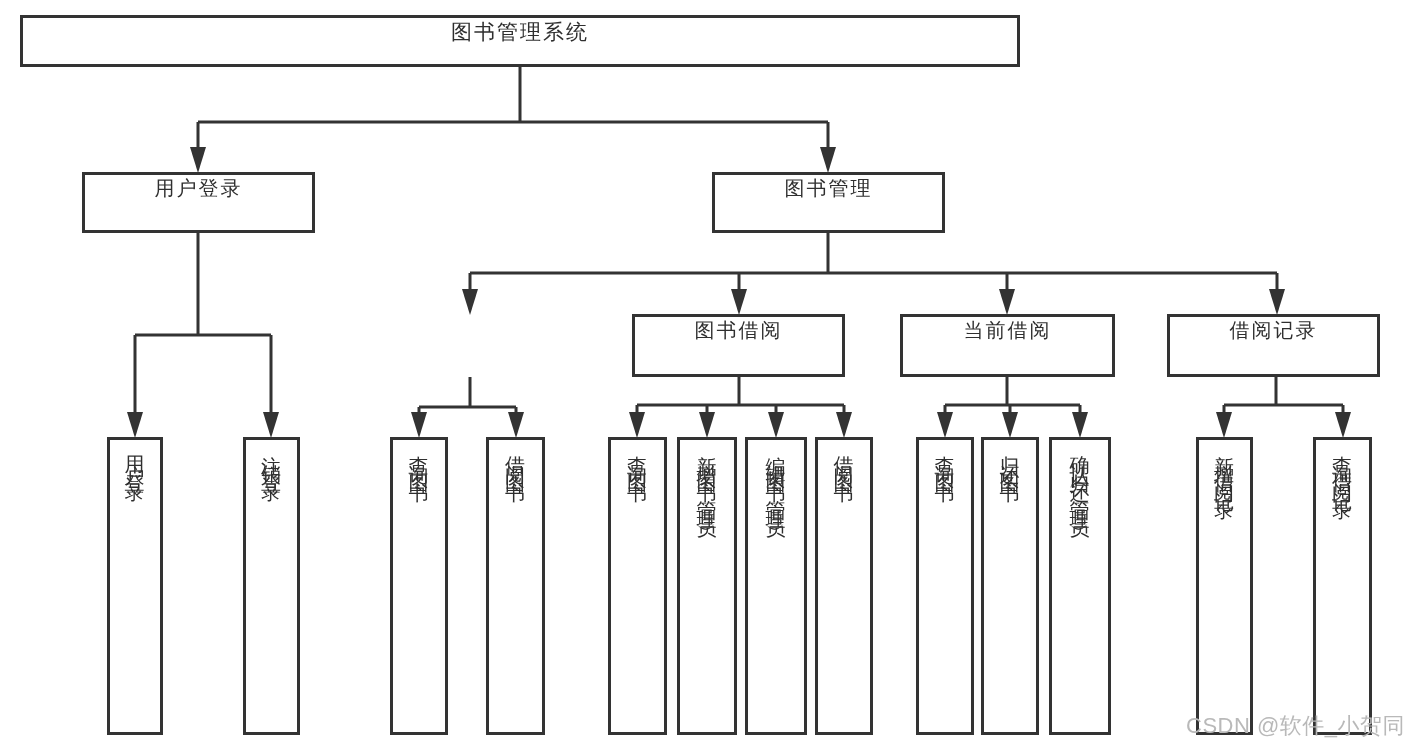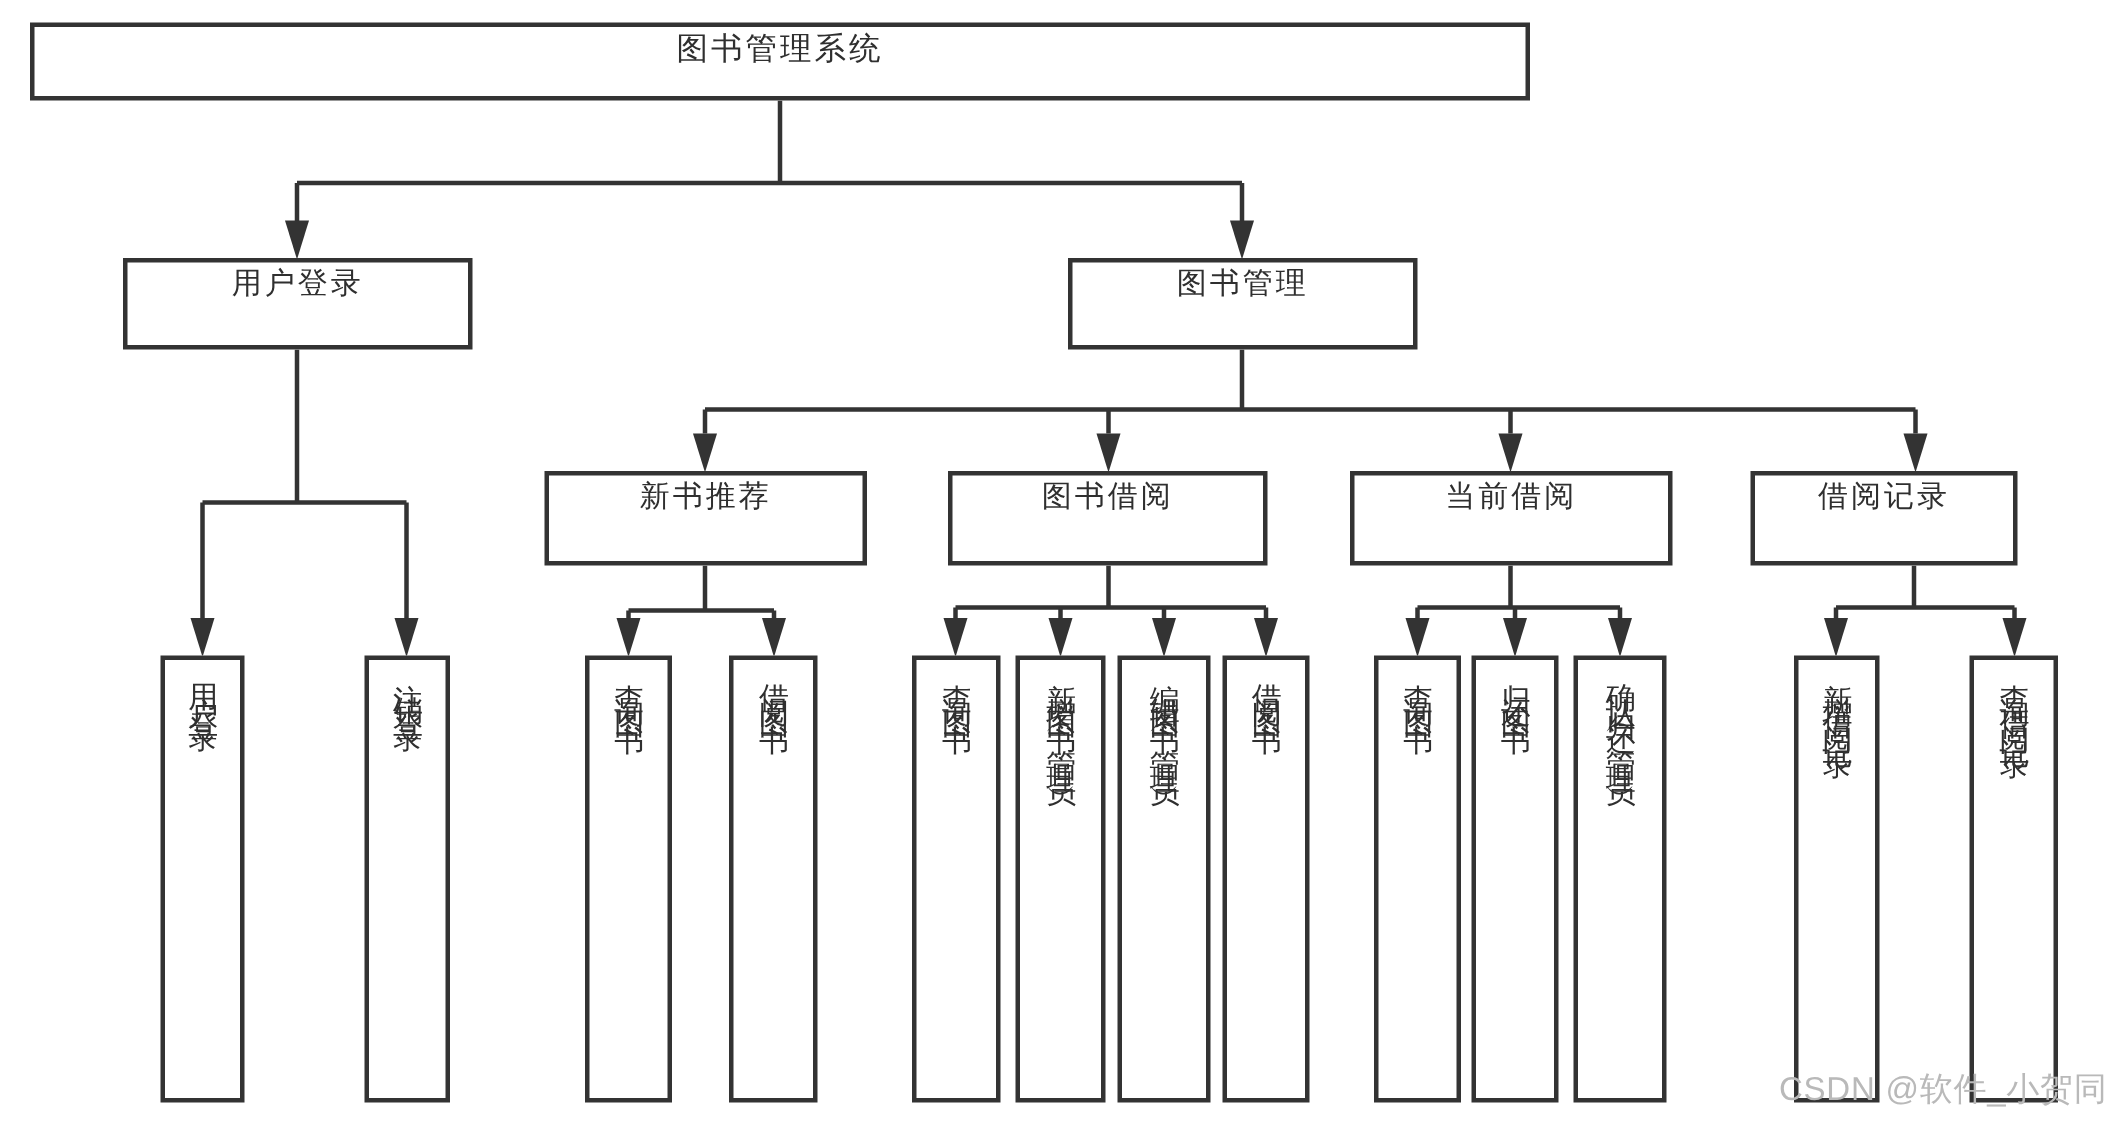--- a/index.html
+++ b/index.html
@@ -124,30 +124,27 @@
     <span class="lbl">图书管理系统</span>
   </div>
 
   <div class="node" style="left:82px; top:172px; width:233px; height:61px;">
     <span class="lbl">用户登录</span>
   </div>
   <div class="node" style="left:712px; top:172px; width:233px; height:61px;">
     <span class="lbl">图书管理</span>
   </div>
 
-  <div class="node" style="left:363px; top:314px; width:215px; height:63px;">
-    <span class="lbl">新书推荐</span>
-  </div>
   <div class="node" style="left:632px; top:314px; width:213px; height:63px;">
     <span class="lbl">图书借阅</span>
   </div>
   <div class="node" style="left:900px; top:314px; width:215px; height:63px;">
     <span class="lbl">当前借阅</span>
   </div>
-  <div class="node" style="left:1167px; top:314px; width:178px; height:63px;">
+  <div class="node" style="left:1167px; top:314px; width:213px; height:63px;">
     <span class="lbl">借阅记录</span>
   </div>
 
   <div class="node vert" style="left:107px; width:56px;">
     <span class="lbl">用户登录</span>
   </div>
   <div class="node vert" style="left:243px; width:57px;">
     <span class="lbl">注销登录</span>
   </div>
 

